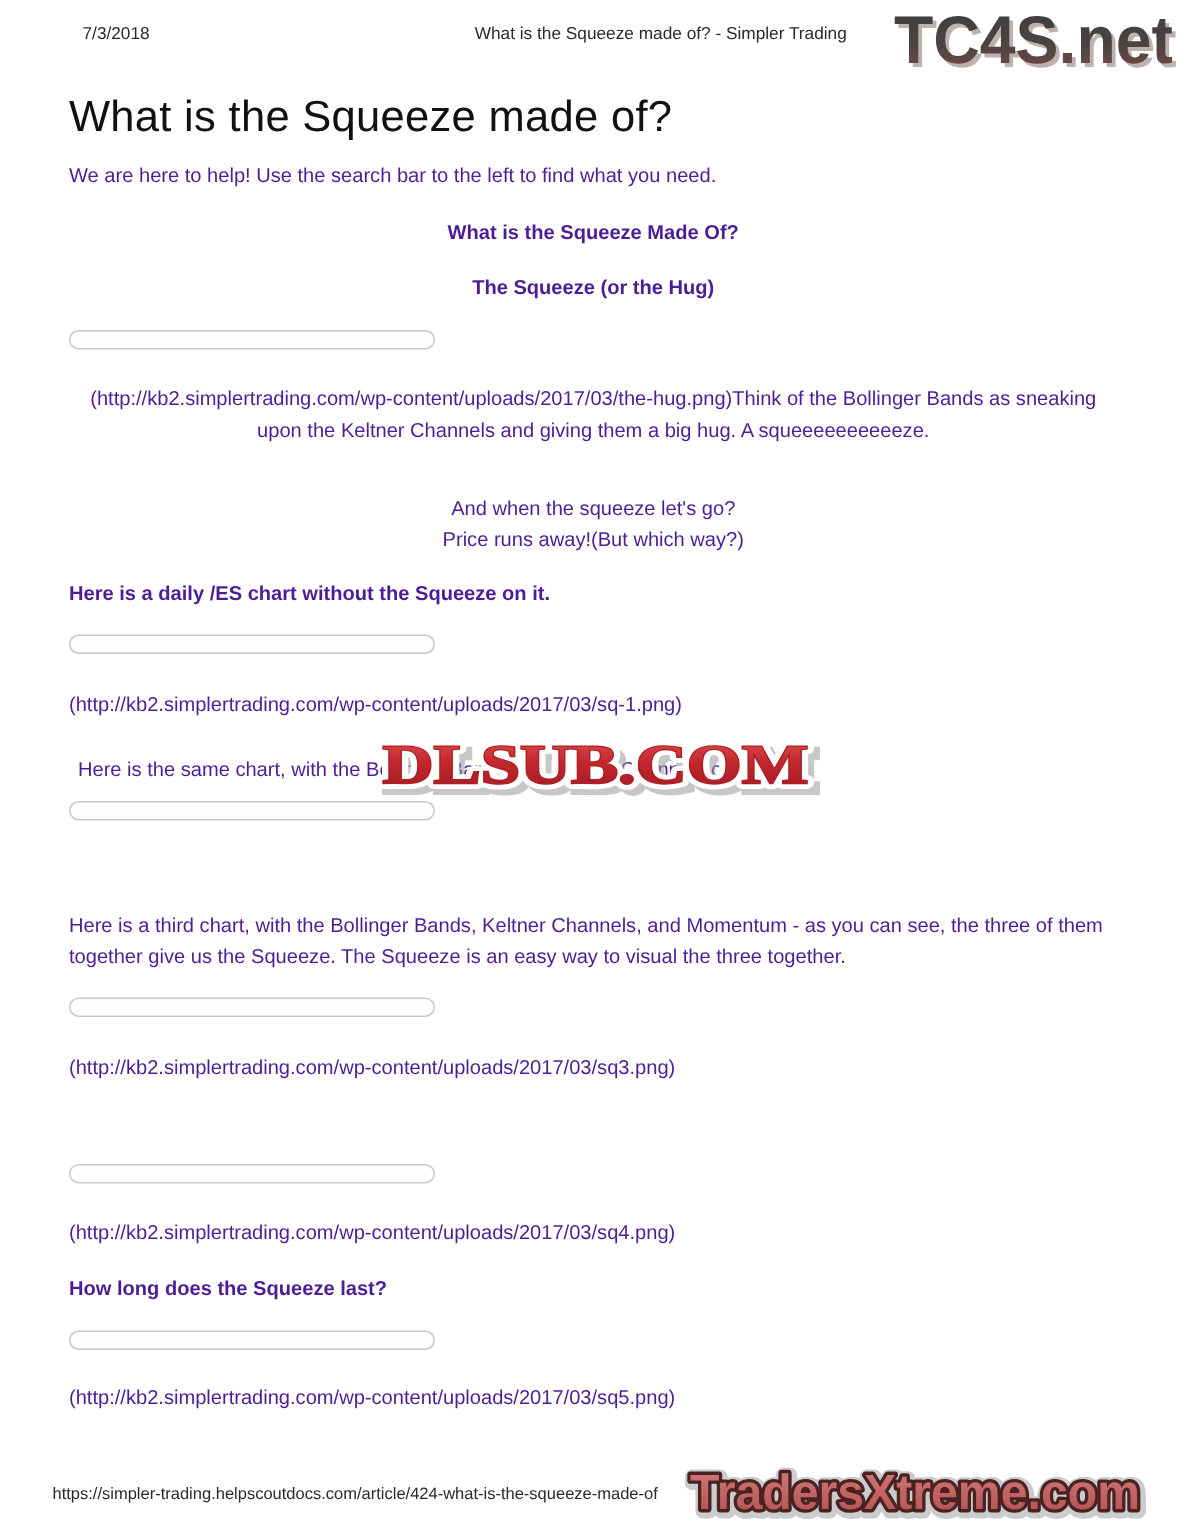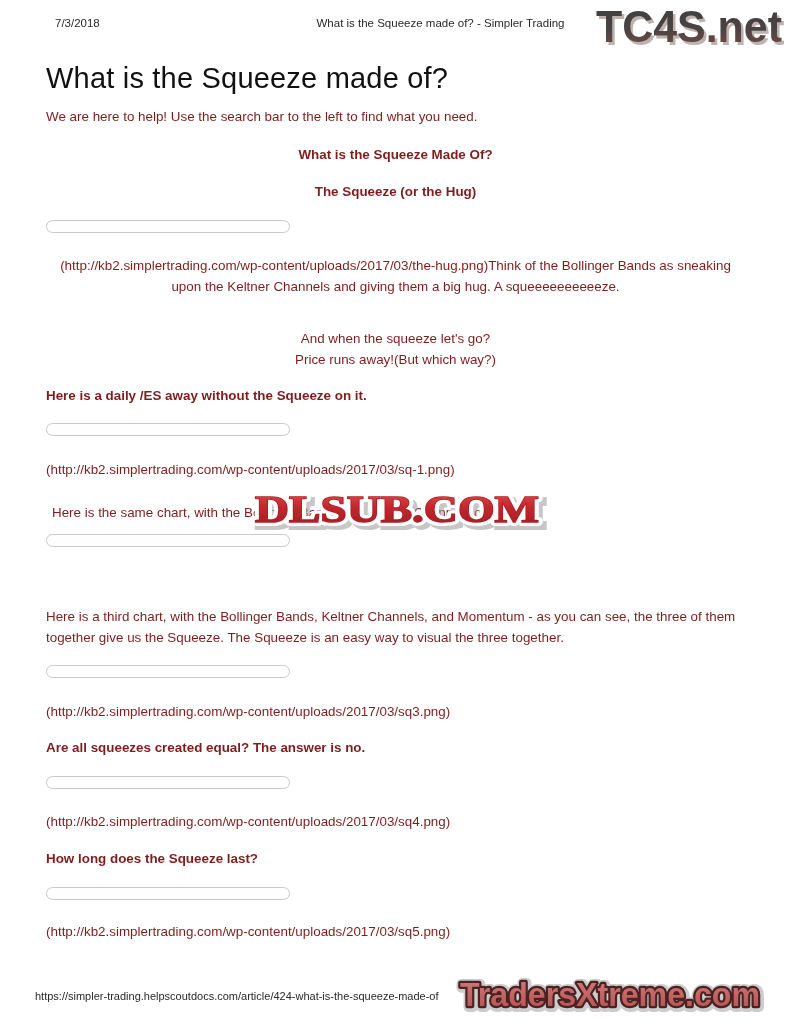--- a/index.html
+++ b/index.html
@@ -9,21 +9,21 @@
     height: 1024px;
     background: #ffffff;
     font-family: "Liberation Sans", "DejaVu Sans", sans-serif;
     color: #1c1c1c;
     overflow: hidden;
   }
   .abs { position: absolute; }
   .small { font-size: 11.5px; color: #2a2a2a; margin-left: 20px; }
   .hdr-title-band { left: 70px; right: 0; top: 17px; text-align: center; }
   .h1 { left: 46px; top: 62px; font-size: 29px; font-weight: 400; color: #111; letter-spacing: 0.2px; }
-  .body-txt { font-size: 13.4px; line-height: 21px; color: #7f1d1d; }
+  .body-txt { font-size: 13.4px; line-height: 21px; color: #4c1d95; }
   .bold { font-weight: bold; }
   .center-band { left: 46px; right: 46px; text-align: center; }
   .left-band { left: 46px; right: 46px; text-align: left; }
   .ph {
     left: 46px; width: 242px; height: 11px;
     border: 1px solid #c9c9c9; border-radius: 7px; background: #fefefe;
   }
   .nowrap { white-space: nowrap; }
   .footer-url { left: 35px; top: 990px; font-size: 11px; color: #2a2a2a; }
   svg text { user-select: none; }
@@ -58,21 +58,21 @@
   <p class="abs body-txt bold center-band" style="top:181px; margin:0;">The Squeeze (or the Hug)</p>
 
   <div class="abs ph" style="top:220px;"></div>
 
   <p class="abs body-txt center-band" style="top:255px; margin:0;">(http://kb2.simplertrading.com/wp-content/uploads/2017/03/the-hug.png)Think of the Bollinger Bands as sneaking upon the Keltner Channels and giving them a big hug. A squeeeeeeeeeeze.</p>
 
   <p class="abs body-txt center-band" style="top:312px; margin:16px;">And when the squeeze let's go?</p>
 
   <p class="abs body-txt center-band" style="top:349px; margin:0;">Price runs away!(But which way?)</p>
 
-  <p class="abs body-txt bold left-band" style="top:385px; margin:0;">Here is a daily /ES away without the Squeeze on it.</p>
+  <p class="abs body-txt bold left-band" style="top:385px; margin:0;">Here is a daily /ES chart without the Squeeze on it.</p>
 
   <div class="abs ph" style="top:423px;"></div>
 
   <p class="abs body-txt left-band nowrap" style="top:459px; margin:0;">(http://kb2.simplertrading.com/wp-content/uploads/2017/03/sq-1.png)</p>
 
   <p class="abs body-txt left-band nowrap" style="top:496px; margin:6px; overflow:hidden;">Here is the same chart, with the Bollinger Bands and Keltner Channels on it.</p>
 
   <div class="abs" style="left:251px; top:486px; width:298px; height:48px;">
     <svg width="298" height="48" viewBox="0 0 298 48">
       <defs>
@@ -90,21 +90,20 @@
 
   <div class="abs ph" style="top:534px;"></div>
 
 
   <p class="abs body-txt left-band" style="top:606px; margin:0;">Here is a third chart, with the Bollinger Bands, Keltner Channels, and Momentum - as you can see, the three of them together give us the Squeeze. The Squeeze is an easy way to visual the three together.</p>
 
   <div class="abs ph" style="top:665px;"></div>
 
   <p class="abs body-txt left-band nowrap" style="top:701px; margin:0;">(http://kb2.simplertrading.com/wp-content/uploads/2017/03/sq3.png)</p>
 
-  <p class="abs body-txt bold left-band" style="top:737px; margin:0;">Are all squeezes created equal? The answer is no.</p>
 
   <div class="abs ph" style="top:776px;"></div>
 
   <p class="abs body-txt left-band nowrap" style="top:811px; margin:0;">(http://kb2.simplertrading.com/wp-content/uploads/2017/03/sq4.png)</p>
 
   <p class="abs body-txt bold left-band" style="top:848px; margin:0;">How long does the Squeeze last?</p>
 
   <div class="abs ph" style="top:887px;"></div>
 
   <p class="abs body-txt left-band nowrap" style="top:921px; margin:0;">(http://kb2.simplertrading.com/wp-content/uploads/2017/03/sq5.png)</p>

